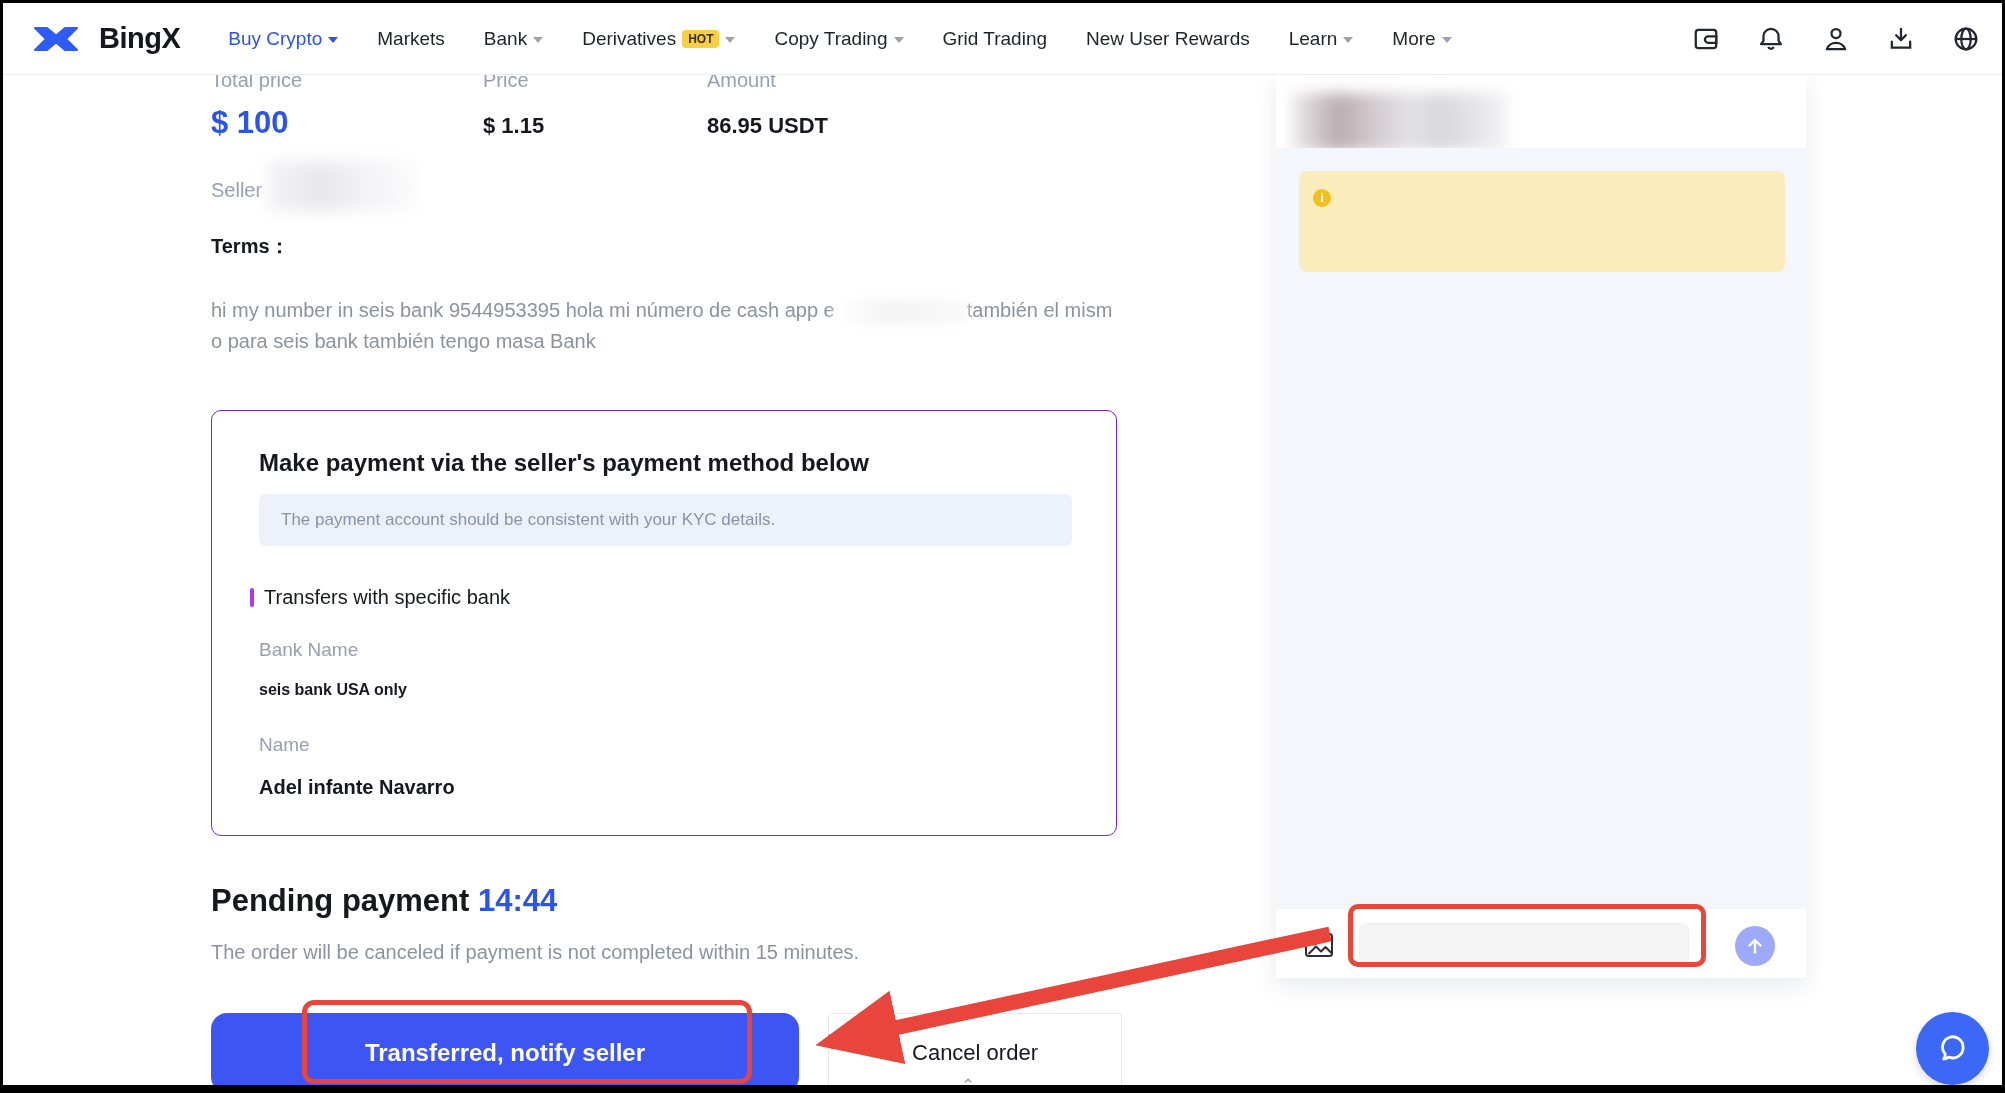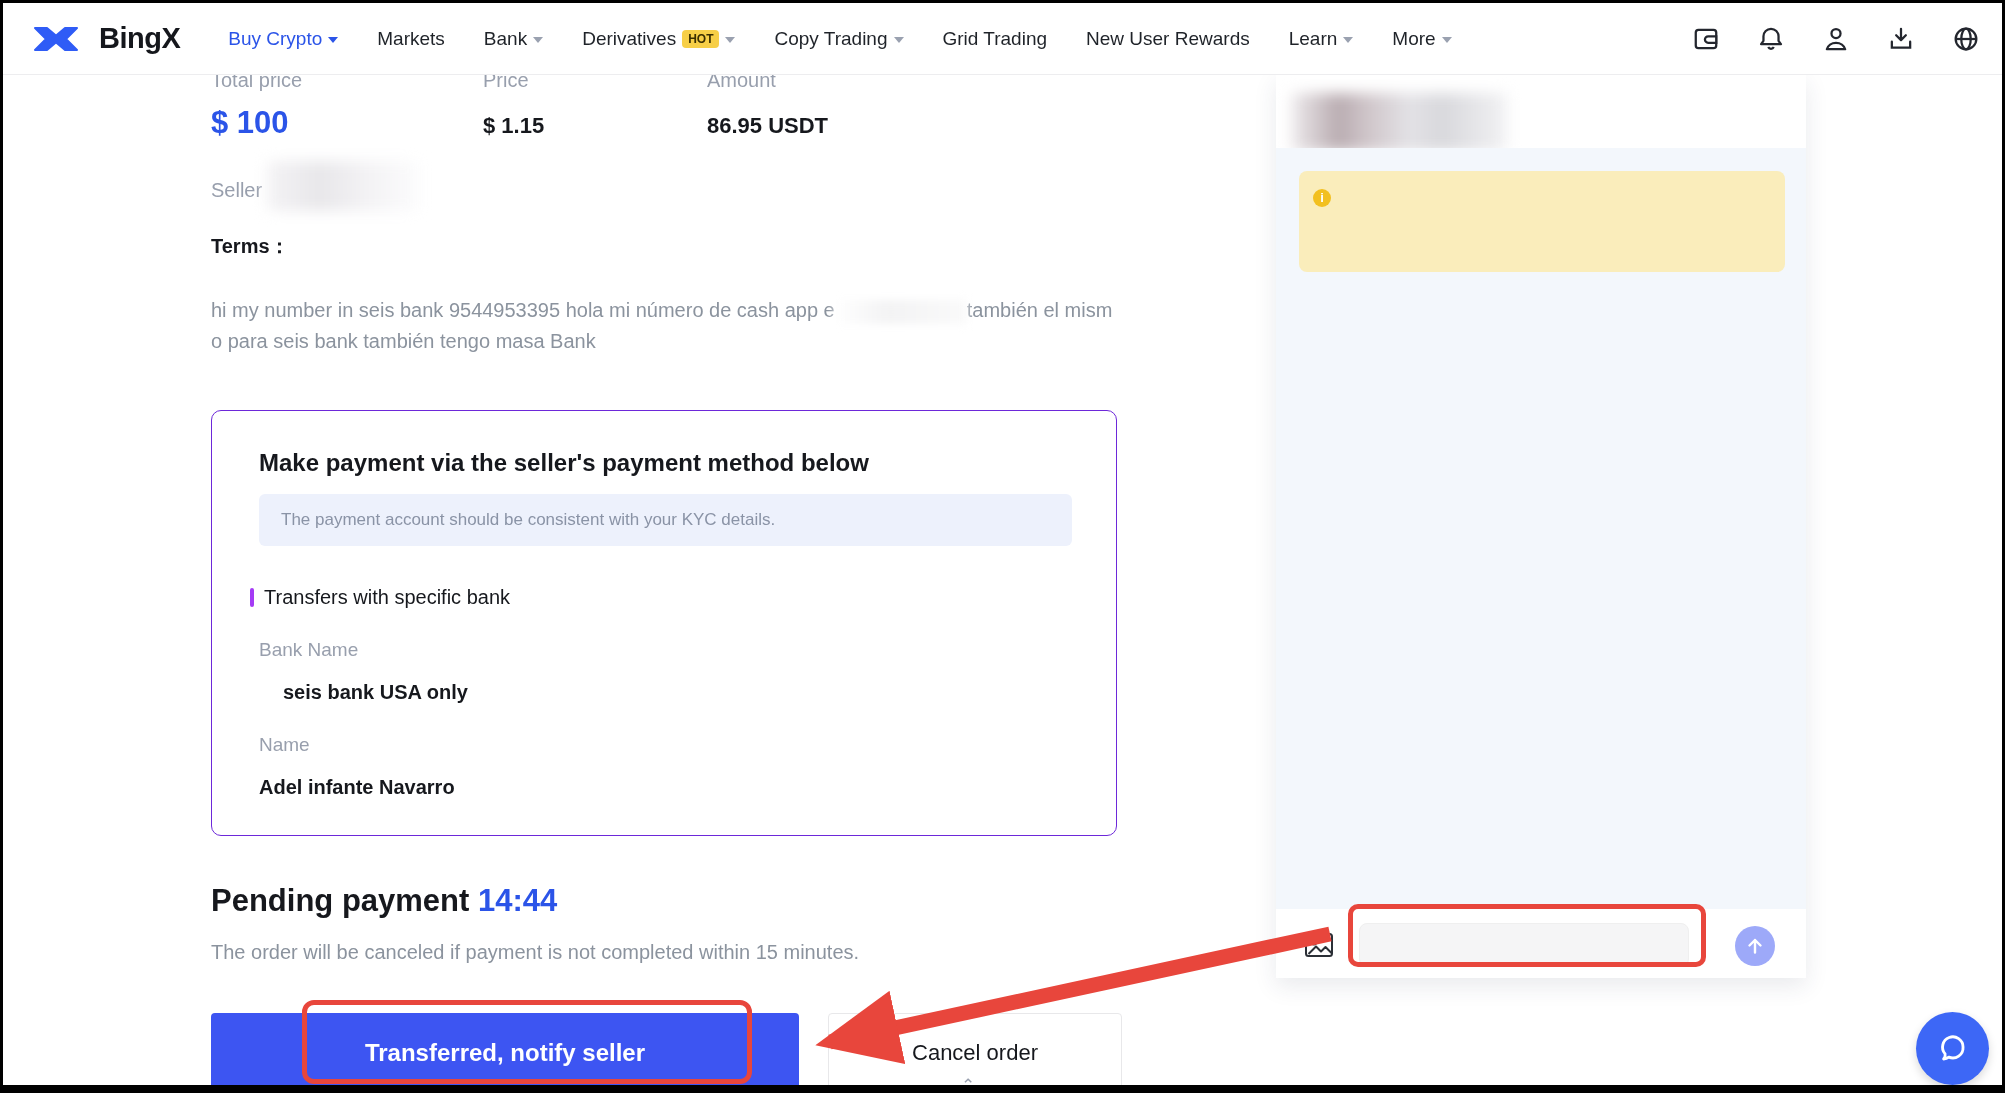--- a/index.html
+++ b/index.html
@@ -41,21 +41,21 @@
                 padding:0 22px; color:#8a93a6; font-size:17px; }
   .method-row { display:flex; align-items:center; gap:10px; }
   .method-bar { width:4px; height:19px; background:#a43bf5; border-radius:2px; }
   .method-label { font-size:20px; color:#16181d; }
 
   .pending-title { font-size:31px; font-weight:700; color:#16181d; }
   .pending-timer { color:#2b54e8; }
   .pending-note { font-size:20px; color:#8b939e; }
 
   .btn-blue { position:absolute; left:208px; top:1010px; width:588px; height:80px; background:#3d55f2;
-              border:none; border-radius:4px; color:#fff; font-size:24px; font-weight:700;
+              border:none; border-radius:16px; color:#fff; font-size:24px; font-weight:700;
               font-family:"Liberation Sans", sans-serif; cursor:pointer; }
   .btn-cancel { position:absolute; left:825px; top:1010px; width:294px; height:80px; background:#fff;
                 border:1px solid #e8e8ea; border-radius:4px; color:#16181d; font-size:22px;
                 font-family:"Liberation Sans", sans-serif; cursor:pointer; }
 
   
   .chat-panel { position:absolute; left:1273px; top:72px; width:530px; height:903px; background:#fff;
                 box-shadow:0 8px 22px rgba(40,50,80,0.10); z-index:5; }
   .chat-header { position:absolute; left:0; top:0; width:100%; height:73px; background:#fff; }
   .chat-name-blur { position:absolute; left:15px; top:18px; width:216px; height:58px; border-radius:4px;
@@ -190,21 +190,21 @@
   <div class="pay-card">
     <div class="abs pay-title" style="left:47px; top:38px;">Make payment via the seller's payment method below</div>
     <div class="abs kyc-banner" style="left:47px; top:83px; width:813px;">
       <span>The payment account should be consistent with your KYC details.</span>
     </div>
     <div class="abs method-row" style="left:38px; top:175px;">
       <span class="method-bar"></span>
       <span class="method-label">Transfers with specific bank</span>
     </div>
     <div class="abs lbl" style="left:47px; top:228px; font-size:19px;">Bank Name</div>
-    <div class="abs" style="left:47px; top:270px; font-size:20px; font-weight:700; color:#16181d;margin-left:24px;">seis bank USA only</div>
+    <div class="abs" style="left:47px; top:270px; font-size:16px; font-weight:700; color:#16181d;">seis bank USA only</div>
     <div class="abs lbl" style="left:47px; top:323px; font-size:19px;">Name</div>
     <div class="abs" style="left:47px; top:365px; font-size:20px; font-weight:700; color:#16181d;">Adel infante Navarro</div>
   </div>
 
   <div class="abs pending-title" style="left:208px; top:880px;">
     <span>Pending payment</span>
     <span class="pending-timer">14:44</span>
   </div>
   <div class="abs pending-note" style="left:208px; top:938px;">The order will be canceled if payment is not completed within 15 minutes.</div>
 

